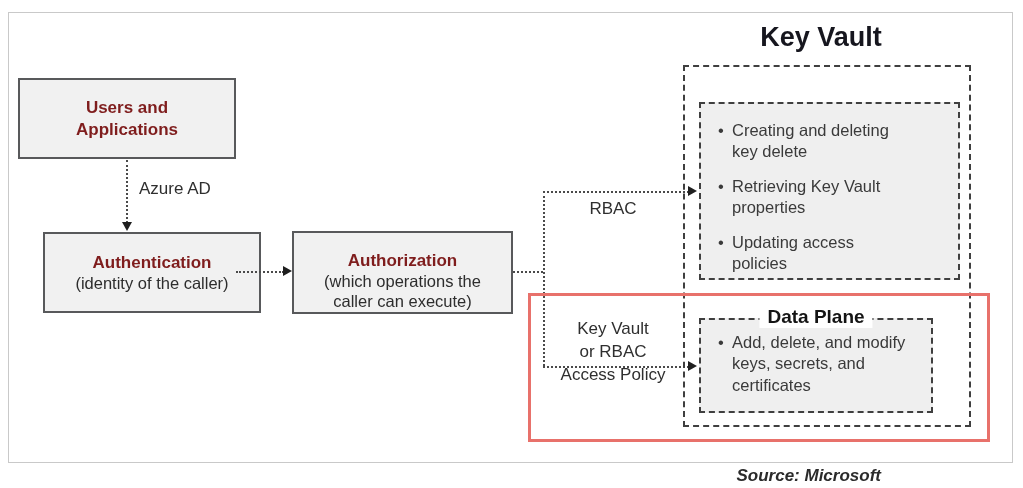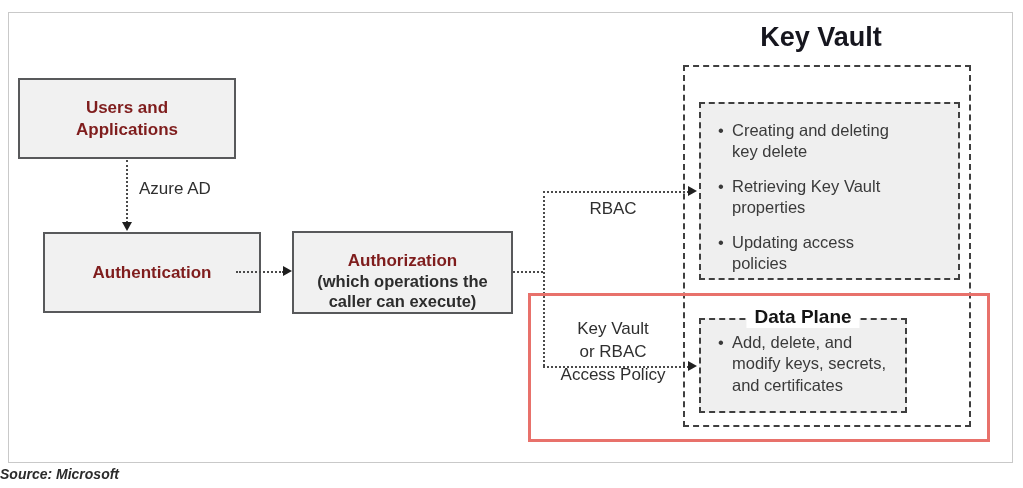--- a/index.html
+++ b/index.html
@@ -12,21 +12,21 @@
   
   .node { position:absolute; background:#f1f1f1; border:2px solid #58595b;
           display:flex; flex-direction:column; align-items:center; justify-content:center;
           text-align:center; color:#1c1c1c; }
   .node .title { font-weight:bold; font-size:17px; line-height:1.25; color:#7f1d1d; }
   .node .sub   { font-size:16.5px; line-height:1.25; color:#2d2d2d; }
   .node-users { left:18px; top:78px; width:218px; height:81px; }
   .node-users .title { width:130px; }
   .node-authn { left:34px; top:232px; width:218px; height:81px;margin-left:9px; }
   .node-authz { left:292px; top:231px; width:221px; height:83px;justify-content:flex-end; }
-  .node-authz .sub { width:200px;font-weight:bold; }
+  .node-authz .sub { width:200px; }
 
   
   .hline { position:absolute; border-top:2px dotted #4a4a4a; height:0; }
   .vline { position:absolute; border-left:2px dotted #4a4a4a; width:0; }
   .arrow-right { position:absolute; width:0; height:0;
                  border-top:5px solid transparent; border-bottom:5px solid transparent;
                  border-left:9px solid #1f1f1f; }
   .arrow-down  { position:absolute; width:0; height:0;
                  border-left:5px solid transparent; border-right:5px solid transparent;
                  border-top:9px solid #1f1f1f; }
@@ -36,53 +36,54 @@
   .lbl-rbac  { left:543px; top:198px; width:140px; text-align:center; }
   .lbl-kvp   { left:536px; top:317px; width:154px; text-align:center; line-height:23px; }
 
   
   .kv-title { position:absolute; left:670px; top:22px; width:302px; text-align:center;
               font-size:27px; font-weight:bold; color:#16161e; }
   .kv-outer { position:absolute; left:683px; top:65px; width:288px; height:362px;
               border:2px dashed #3f3f3f; }
   .plane { position:absolute; background:#efefef; border:2px dashed #3f3f3f; }
   .plane-mgmt { left:699px; top:102px; width:261px; height:178px; }
-  .plane-data { left:699px; top:318px; width:208px; height:95px; }
+  .plane-data { left:699px; top:318px; width:234px; height:95px; }
   .plane-title { position:absolute; top:-14px; left:50%; transform:translateX(-50%);
                  background:#ffffff; padding:0 8px; font-size:19px; font-weight:bold;
                  color:#141414; white-space:nowrap; }
   .plane ul { list-style:none; padding:16px 8px 0 16px; }
   .plane li { position:relative; padding-left:15px; margin-bottom:13px;
               font-size:16.5px; line-height:1.3; color:#3a3a3a; max-width:196px; }
   .plane li .li-text { display:inline-block; max-width:181px; vertical-align:top; }
   .plane li::before { content:"\2022"; position:absolute; left:1px; top:0; color:#3a3a3a; }
   .plane-data ul { padding-top:12px; }
 
   .red-rect { position:absolute; left:528px; top:293px; width:462px; height:149px;
               border:3px solid #e8716b; }
 
-  .source-note { position:absolute; left:0; top:466px; width:881px; text-align:left;
-                 font-size:14px; font-style:italic; font-weight:bold; color:#2b2b2b; }
+  .source-note { position:absolute; left:0; top:466px; width:881px; text-align:right;
+                 font-size:17px; font-style:italic; font-weight:bold; color:#2b2b2b; }
 </style>
 </head>
 <body>
 
 <div class="canvas">
   <div class="frame"></div>
 
   <div class="node node-users">
     <div class="title">Users and Applications</div>
   </div>
 
   <div class="vline" style="left:126px; top:160px; height:63px;"></div>
   <div class="arrow-down" style="left:122px; top:222px;"></div>
   <div class="edge-label lbl-azure">Azure AD</div>
 
   <div class="node node-authn">
     <div class="title">Authentication</div>
+    <div class="sub">(identity of the caller)</div>
   </div>
 
   <div class="hline" style="left:236px; top:271px; width:48px;"></div>
   <div class="arrow-right" style="left:283px; top:266px;"></div>
 
   <div class="node node-authz">
     <div class="title">Authorization</div>
     <div class="sub">(which operations the caller can execute)</div>
   </div>
 

